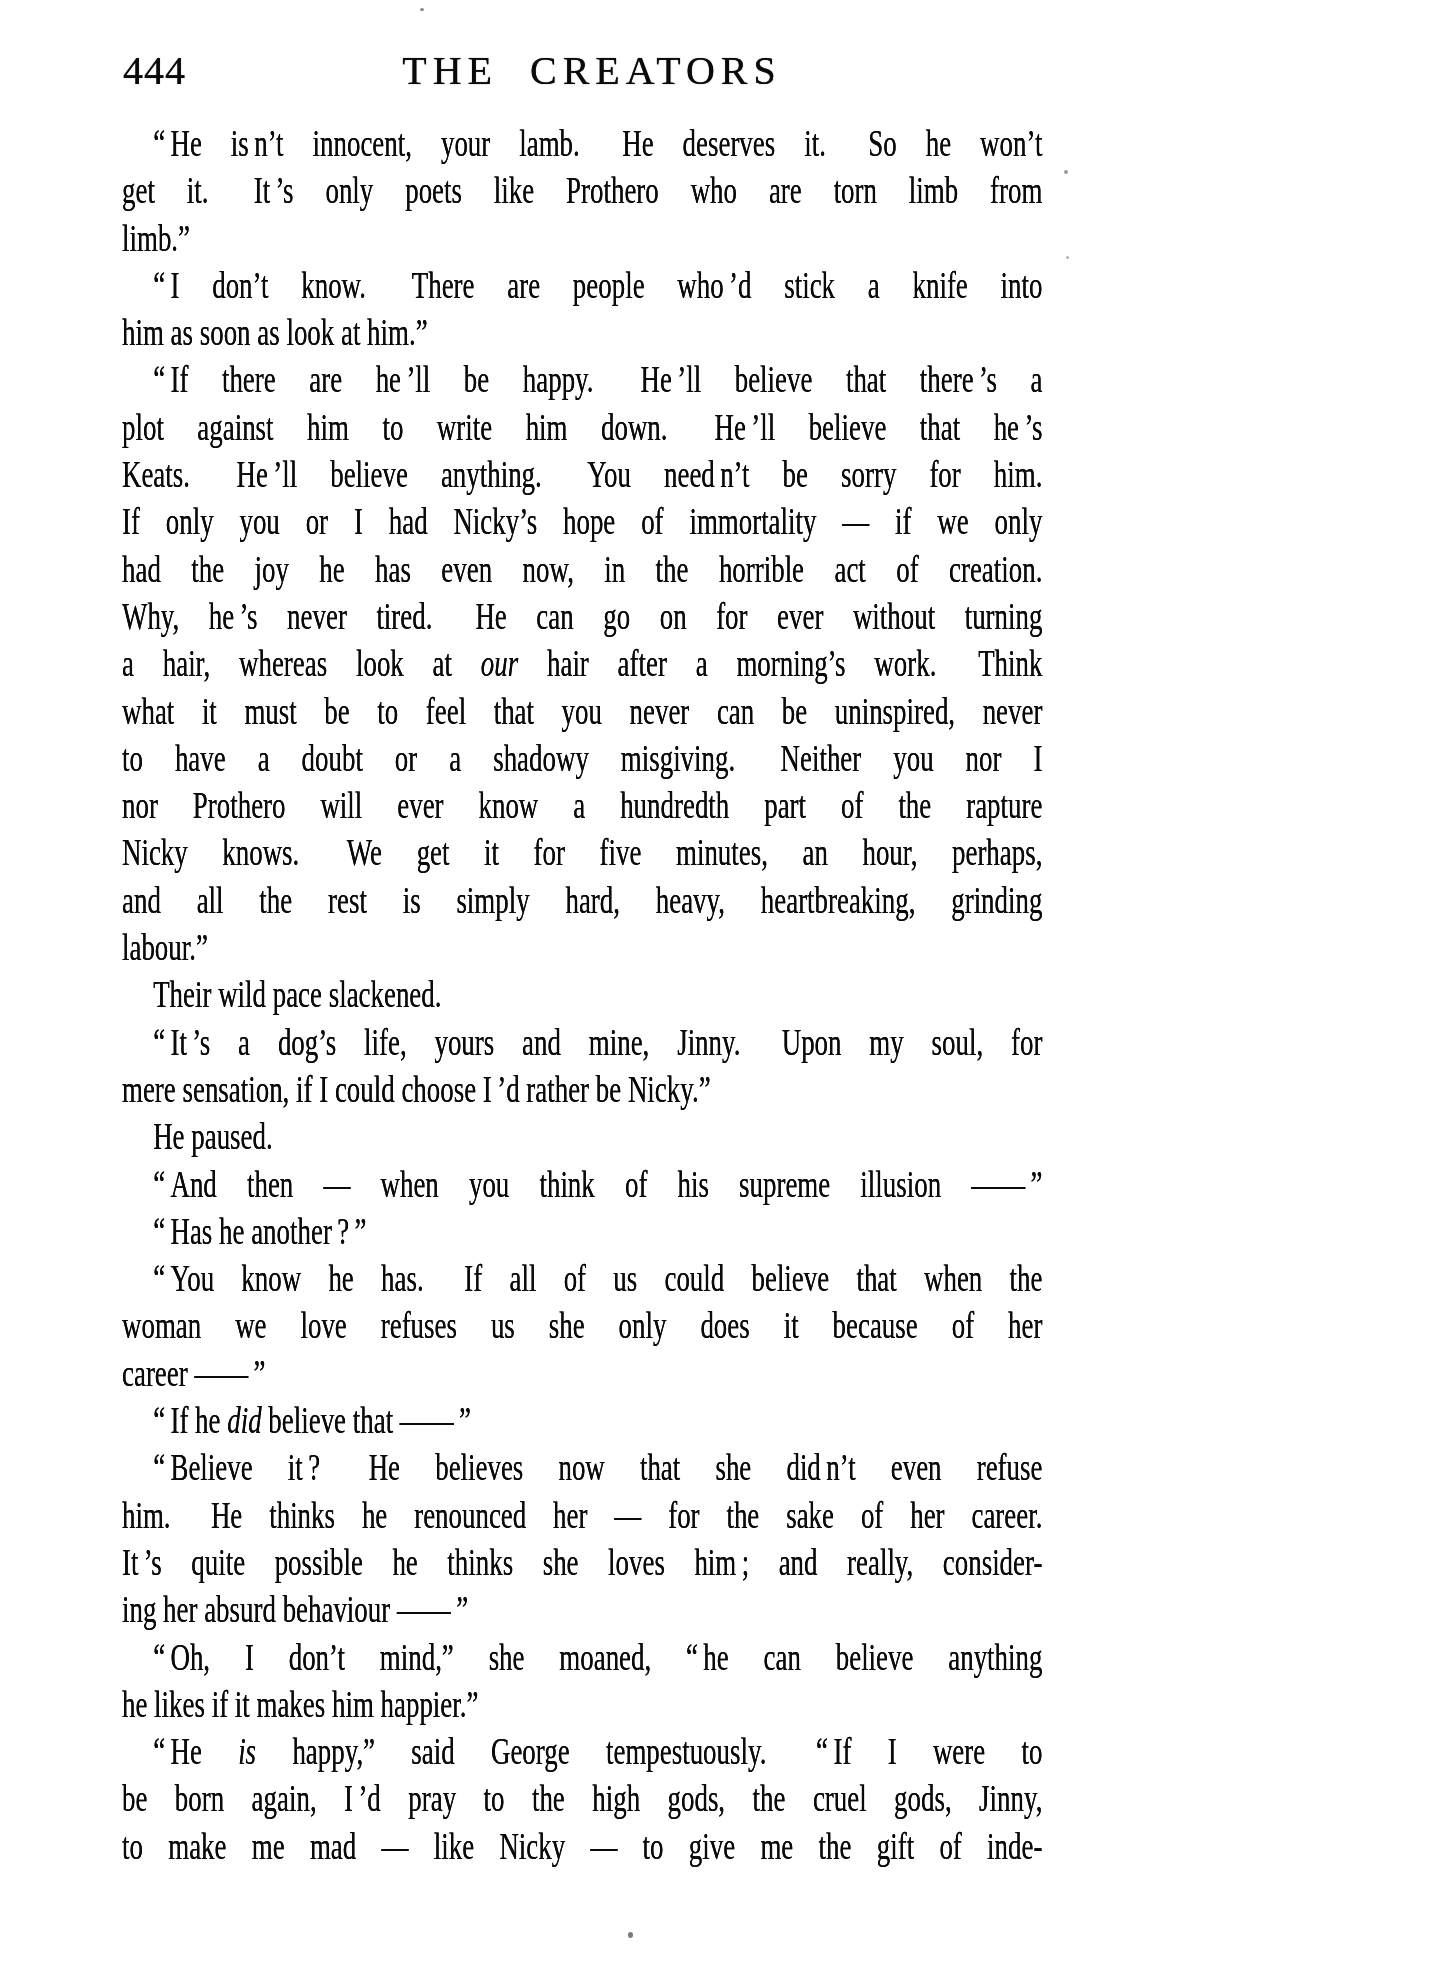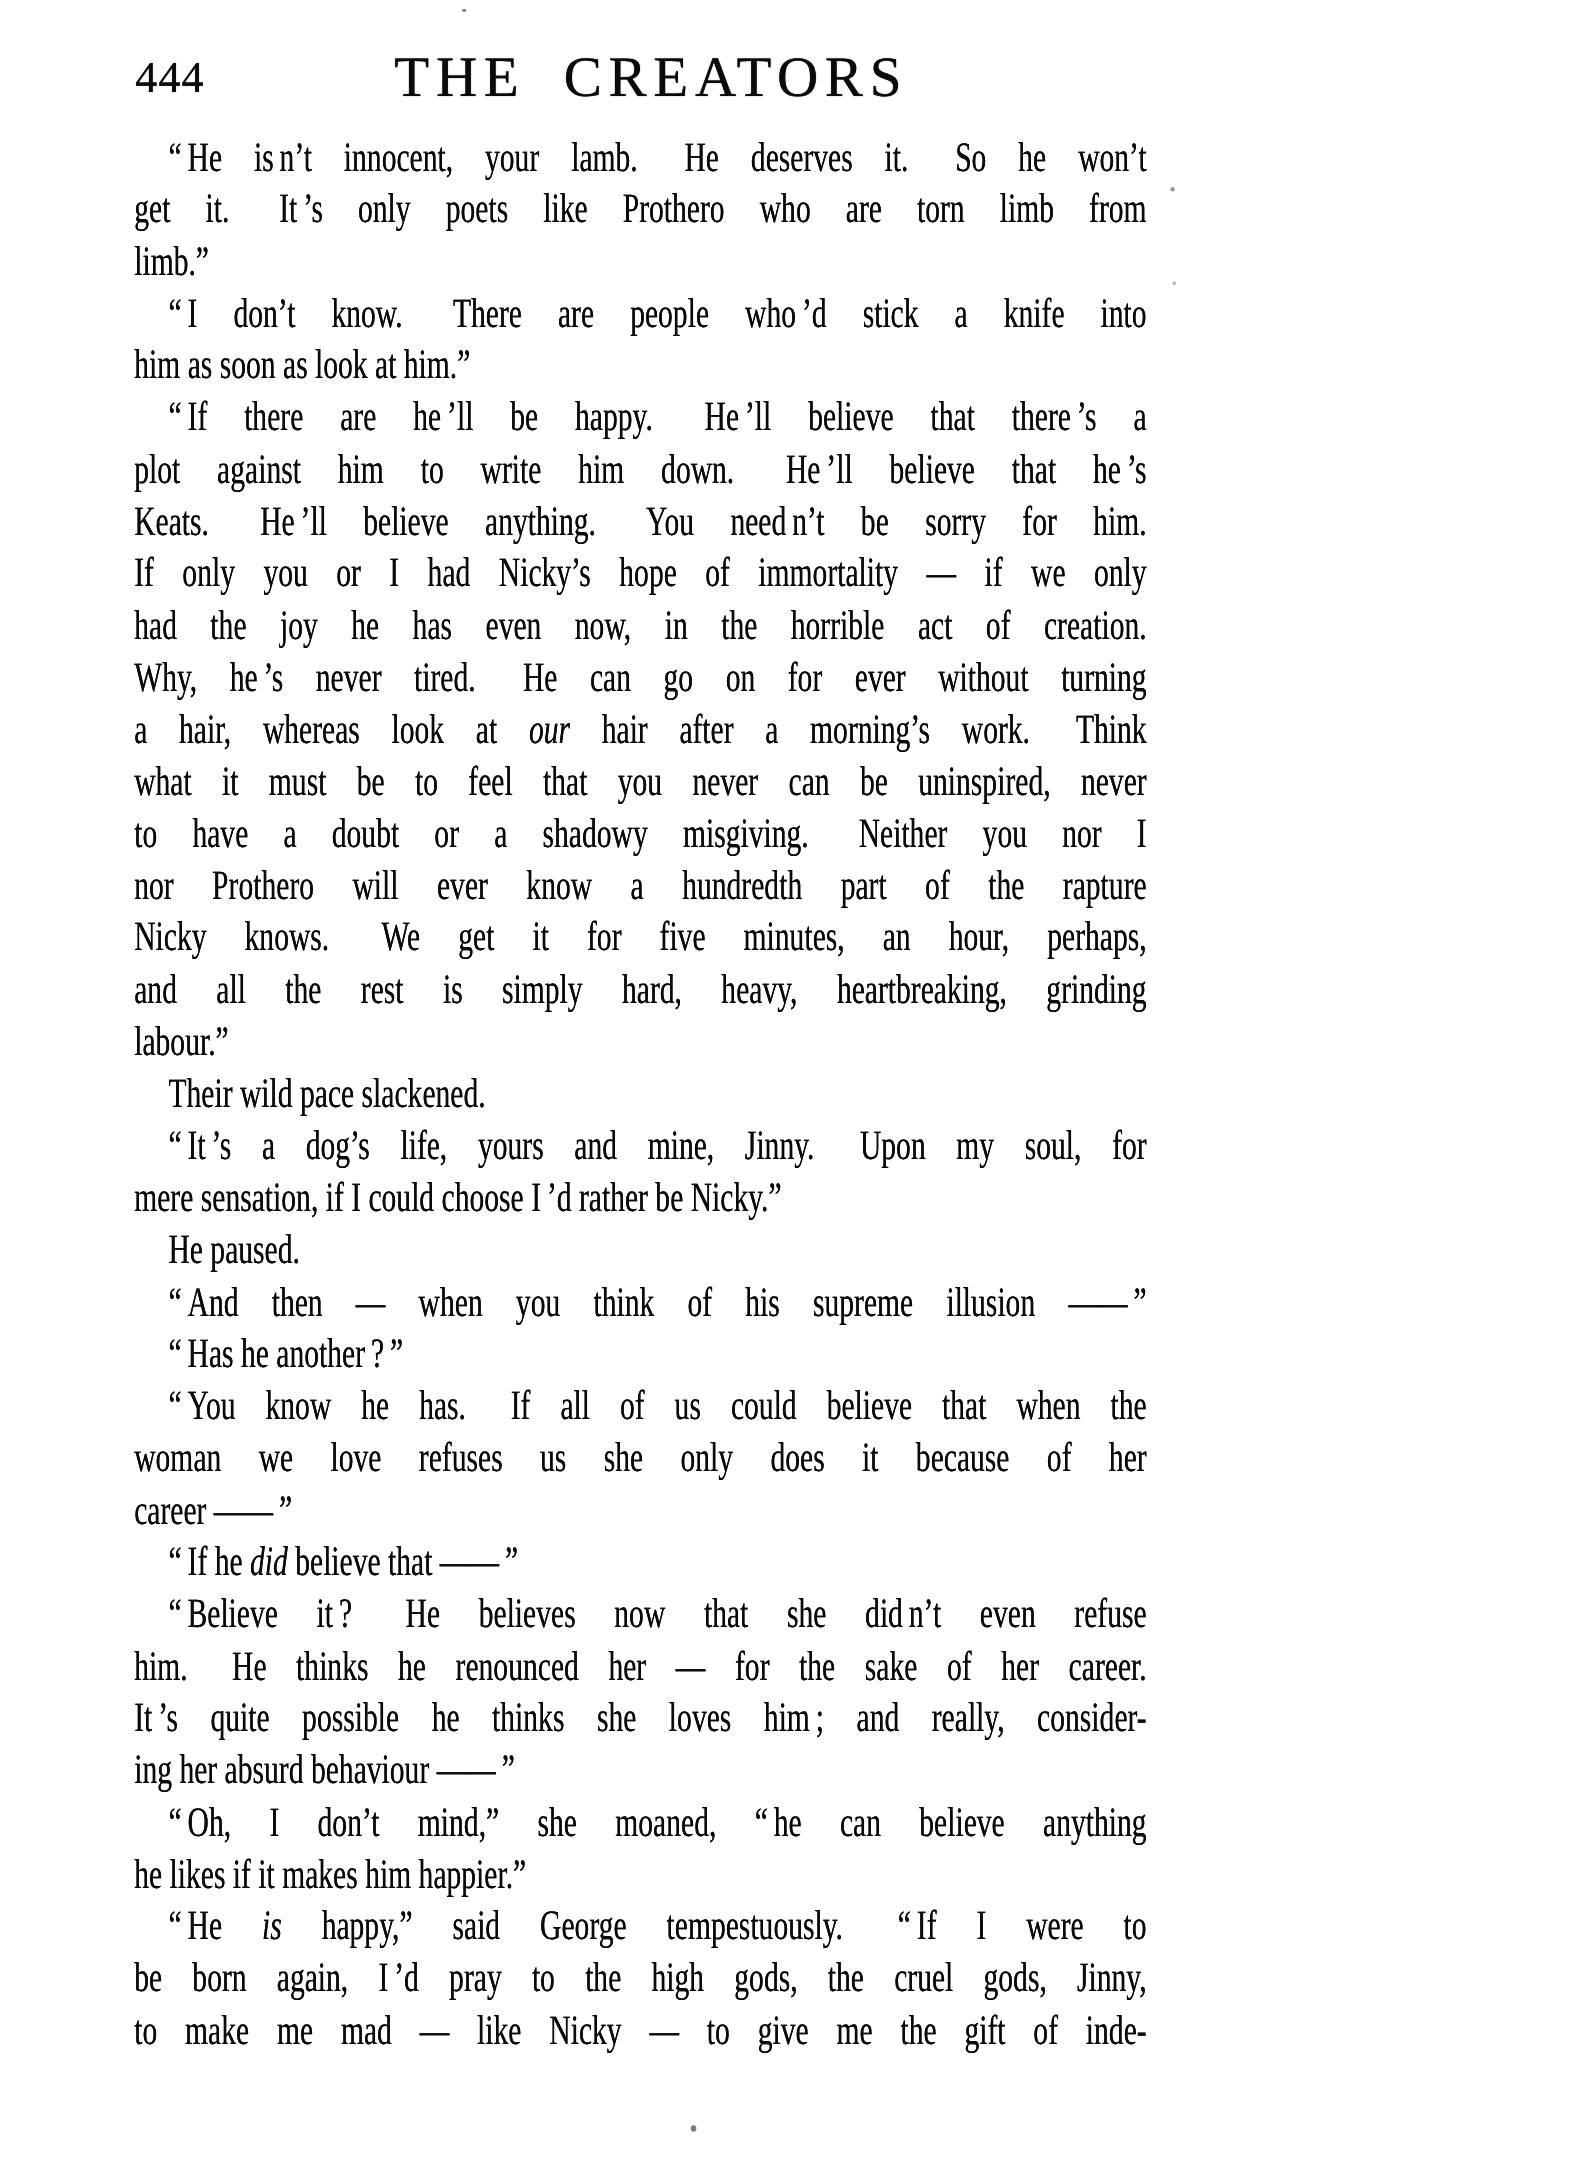--- a/index.html
+++ b/index.html
@@ -27,21 +27,21 @@
     font-size: 40px;
     line-height: 42px;
     letter-spacing: 1px;
     text-shadow: 0 0 0.7px currentColor;
   }
   .page-title {
     position: absolute;
     left: 592px;
     top: 0;
     transform: translateX(-50%);
-    font-size: 52px;
+    font-size: 40px;
     line-height: 42px;
     letter-spacing: 6px;
     word-spacing: 16px;
     white-space: nowrap;
     text-shadow: 0 0 0.8px currentColor;
   }
   
   .page-text {
     position: absolute;
     left: 122px;

